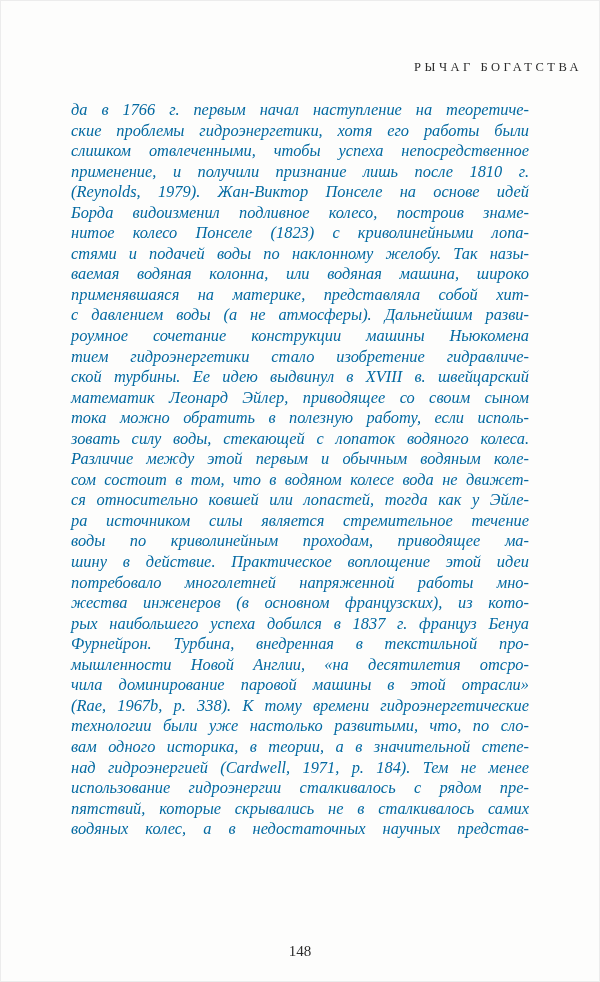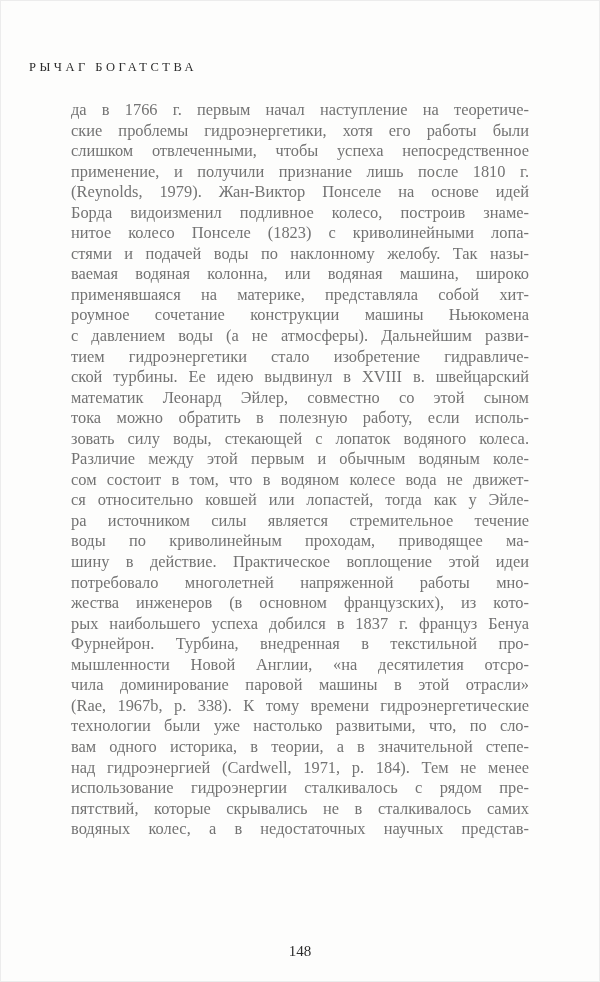--- a/index.html
+++ b/index.html
@@ -16,39 +16,39 @@
     font-family: "Liberation Serif", serif;
     color: #1b1b1b;
     box-sizing: border-box;
     border: 1px solid #ececec;
   }
   .running-head {
     position: absolute;
     top: 59px;
     left: 0;
     right: 17px;
-    text-align: left;
+    text-align: right;
     font-size: 12.5px;
     letter-spacing: 3.5px;
     color: #2b2b2b;
-    margin-left: 28px;
   }
   .body-text {
     position: absolute;
     top: 99px;
     left: 70px;
     right: 70px;
   }
   .text-line {
     font-size: 16.4px;
     line-height: 20.55px;
     text-align: justify;
     -moz-text-align-last: justify;
     text-align-last: justify;
-    color: #737373;
+    color: #0369a1;
+    font-style: italic;
   }
   .page-number {
     position: absolute;
     top: 894px;
     left: 0;
     right: 0;
     text-align: center;
     font-size: 15px;
     color: #2b2b2b;
     margin-top: 48px;
@@ -64,25 +64,25 @@
       <div class="text-line">да в 1766 г. первым начал наступление на теоретиче-</div>
       <div class="text-line">ские проблемы гидроэнергетики, хотя его работы были</div>
       <div class="text-line">слишком отвлеченными, чтобы успеха непосредственное</div>
       <div class="text-line">применение, и получили признание лишь после 1810 г.</div>
       <div class="text-line">(Reynolds, 1979). Жан-Виктор Понселе на основе идей</div>
       <div class="text-line">Борда видоизменил подливное колесо, построив знаме-</div>
       <div class="text-line">нитое колесо Понселе (1823) с криволинейными лопа-</div>
       <div class="text-line">стями и подачей воды по наклонному желобу. Так назы-</div>
       <div class="text-line">ваемая водяная колонна, или водяная машина, широко</div>
       <div class="text-line">применявшаяся на материке, представляла собой хит-</div>
+      <div class="text-line">с давлением воды (а не атмосферы). Дальнейшим разви-</div>
       <div class="text-line">роумное сочетание конструкции машины Ньюкомена</div>
-      <div class="text-line">с давлением воды (а не атмосферы). Дальнейшим разви-</div>
       <div class="text-line">тием гидроэнергетики стало изобретение гидравличе-</div>
       <div class="text-line">ской турбины. Ее идею выдвинул в XVIII в. швейцарский</div>
-      <div class="text-line">математик Леонард Эйлер, совместно со этой сыном</div>
+      <div class="text-line">математик Леонард Эйлер, приводящее со своим сыном</div>
       <div class="text-line">тока можно обратить в полезную работу, если исполь-</div>
       <div class="text-line">зовать силу воды, стекающей с лопаток водяного колеса.</div>
       <div class="text-line">Различие между этой первым и обычным водяным коле-</div>
       <div class="text-line">сом состоит в том, что в водяном колесе вода не движет-</div>
       <div class="text-line">ся относительно ковшей или лопастей, тогда как у Эйле-</div>
       <div class="text-line">ра источником силы является стремительное течение</div>
       <div class="text-line">воды по криволинейным проходам, приводящее ма-</div>
       <div class="text-line">шину в действие. Практическое воплощение этой идеи</div>
       <div class="text-line">потребовало многолетней напряженной работы мно-</div>
       <div class="text-line">жества инженеров (в основном французских), из кото-</div>

